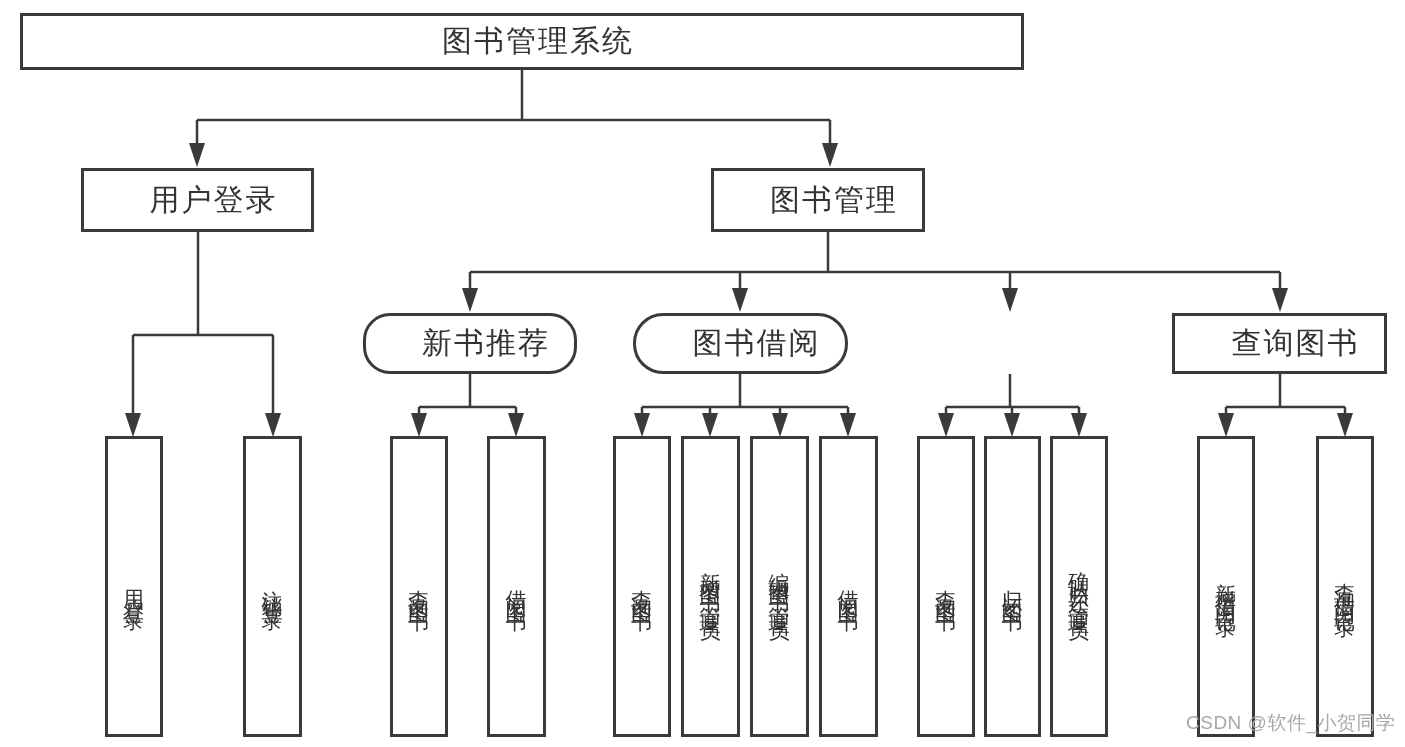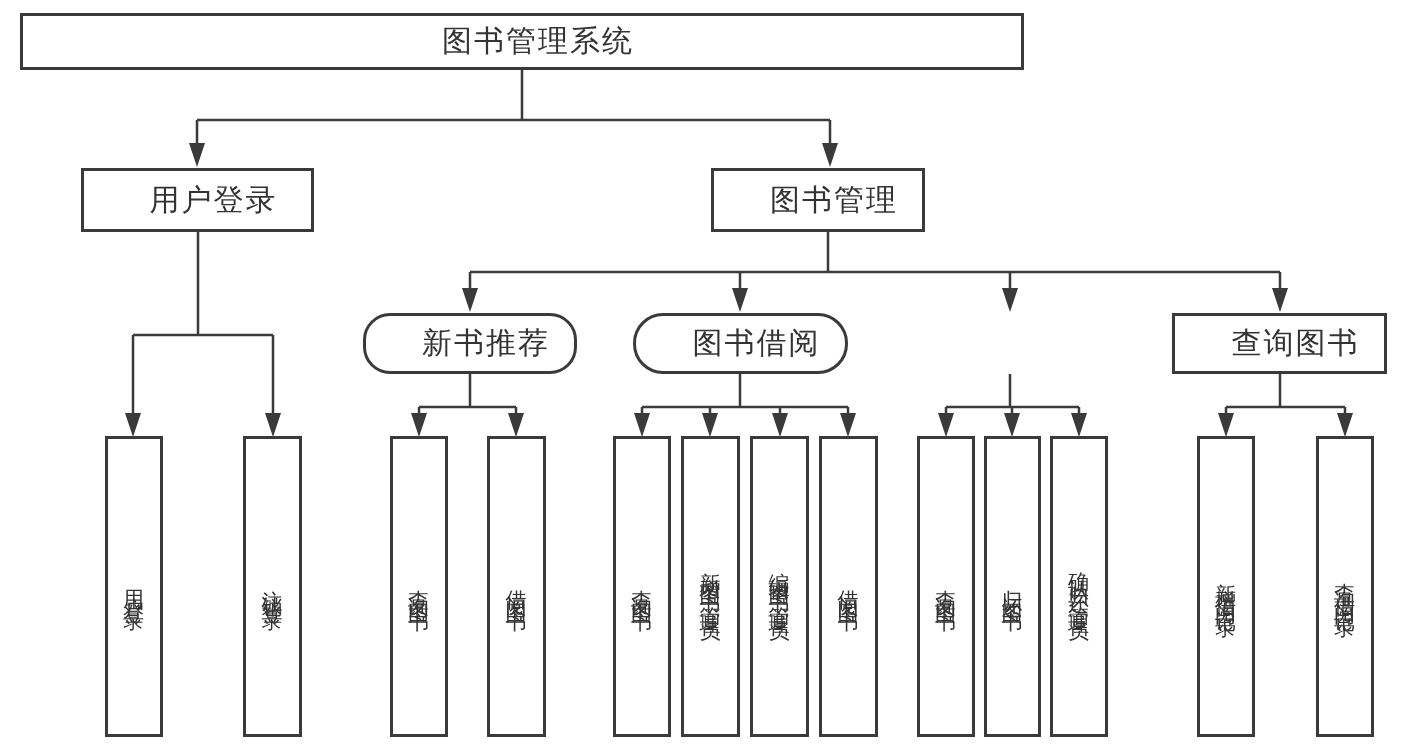--- a/index.html
+++ b/index.html
@@ -143,14 +143,15 @@
     <span>确认归还（管理员）</span>
   </div>
 
   <div class="box vbox" style="left:1197px; top:436px; width:58px; height:301px;">
     <span>新增借阅记录</span>
   </div>
   <div class="box vbox" style="left:1316px; top:436px; width:58px; height:301px;">
     <span>查询借阅记录</span>
   </div>
 
+  <div class="watermark">CSDN @软件_小贺同学</div>
 
 </div>
 
 </body></html>

